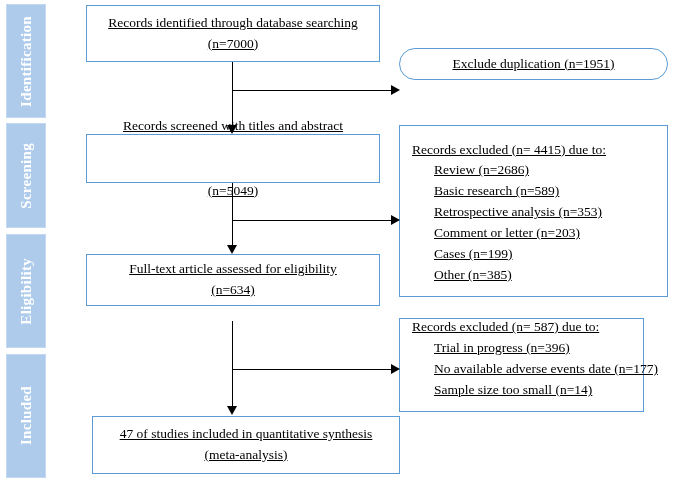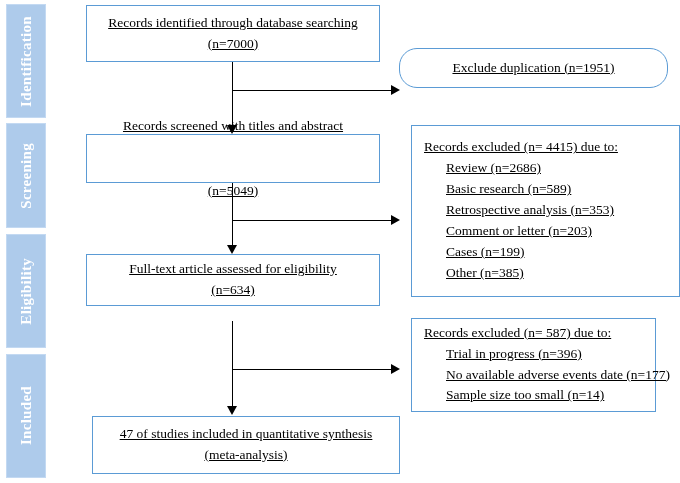--- a/index.html
+++ b/index.html
@@ -55,24 +55,23 @@
     text-align: center;
     font-size: 13.5px;
     line-height: 1.55;
     padding: 2px 6px;
     text-decoration: underline;
   }
   .node .line { display: block; white-space: nowrap; }
 
   .node-left {
     align-items: flex-start;
-    justify-content: center;
+    justify-content: flex-end;
     text-align: left;
     padding: 9px 10px 10px 12px;
-    margin-left: 12px;
   }
   .node-left .line {
     display: block;
     white-space: nowrap;
     text-align: left;
   }
   .node-left .line.indent { padding-left: 22px; }
 
   
   .vline {
@@ -133,21 +132,21 @@
   <div class="node" style="left:86px; top:254px; width:294px; height:52px;">
     <span class="line">Full-text article assessed for eligibility</span>
     <span class="line">(n=634)</span>
   </div>
 
   <div class="node" style="left:92px; top:416px; width:308px; height:58px;">
     <span class="line">47 of studies included in quantitative synthesis</span>
     <span class="line">(meta-analysis)</span>
   </div>
 
-  <div class="node" style="left:399px; top:48px; width:269px; height:40px;border-radius:18px;">
+  <div class="node" style="left:399px; top:48px; width:269px; height:32px;border-radius:18px;">
     <span class="line">Exclude duplication (n=1951)</span>
   </div>
 
   <div class="node node-left" style="left:399px; top:125px; width:269px; height:172px;">
     <span class="line">Records excluded (n= 4415) due to:</span>
     <span class="line indent">Review (n=2686)</span>
     <span class="line indent">Basic research (n=589)</span>
     <span class="line indent">Retrospective analysis (n=353)</span>
     <span class="line indent">Comment or letter (n=203)</span>
     <span class="line indent">Cases (n=199)</span>

